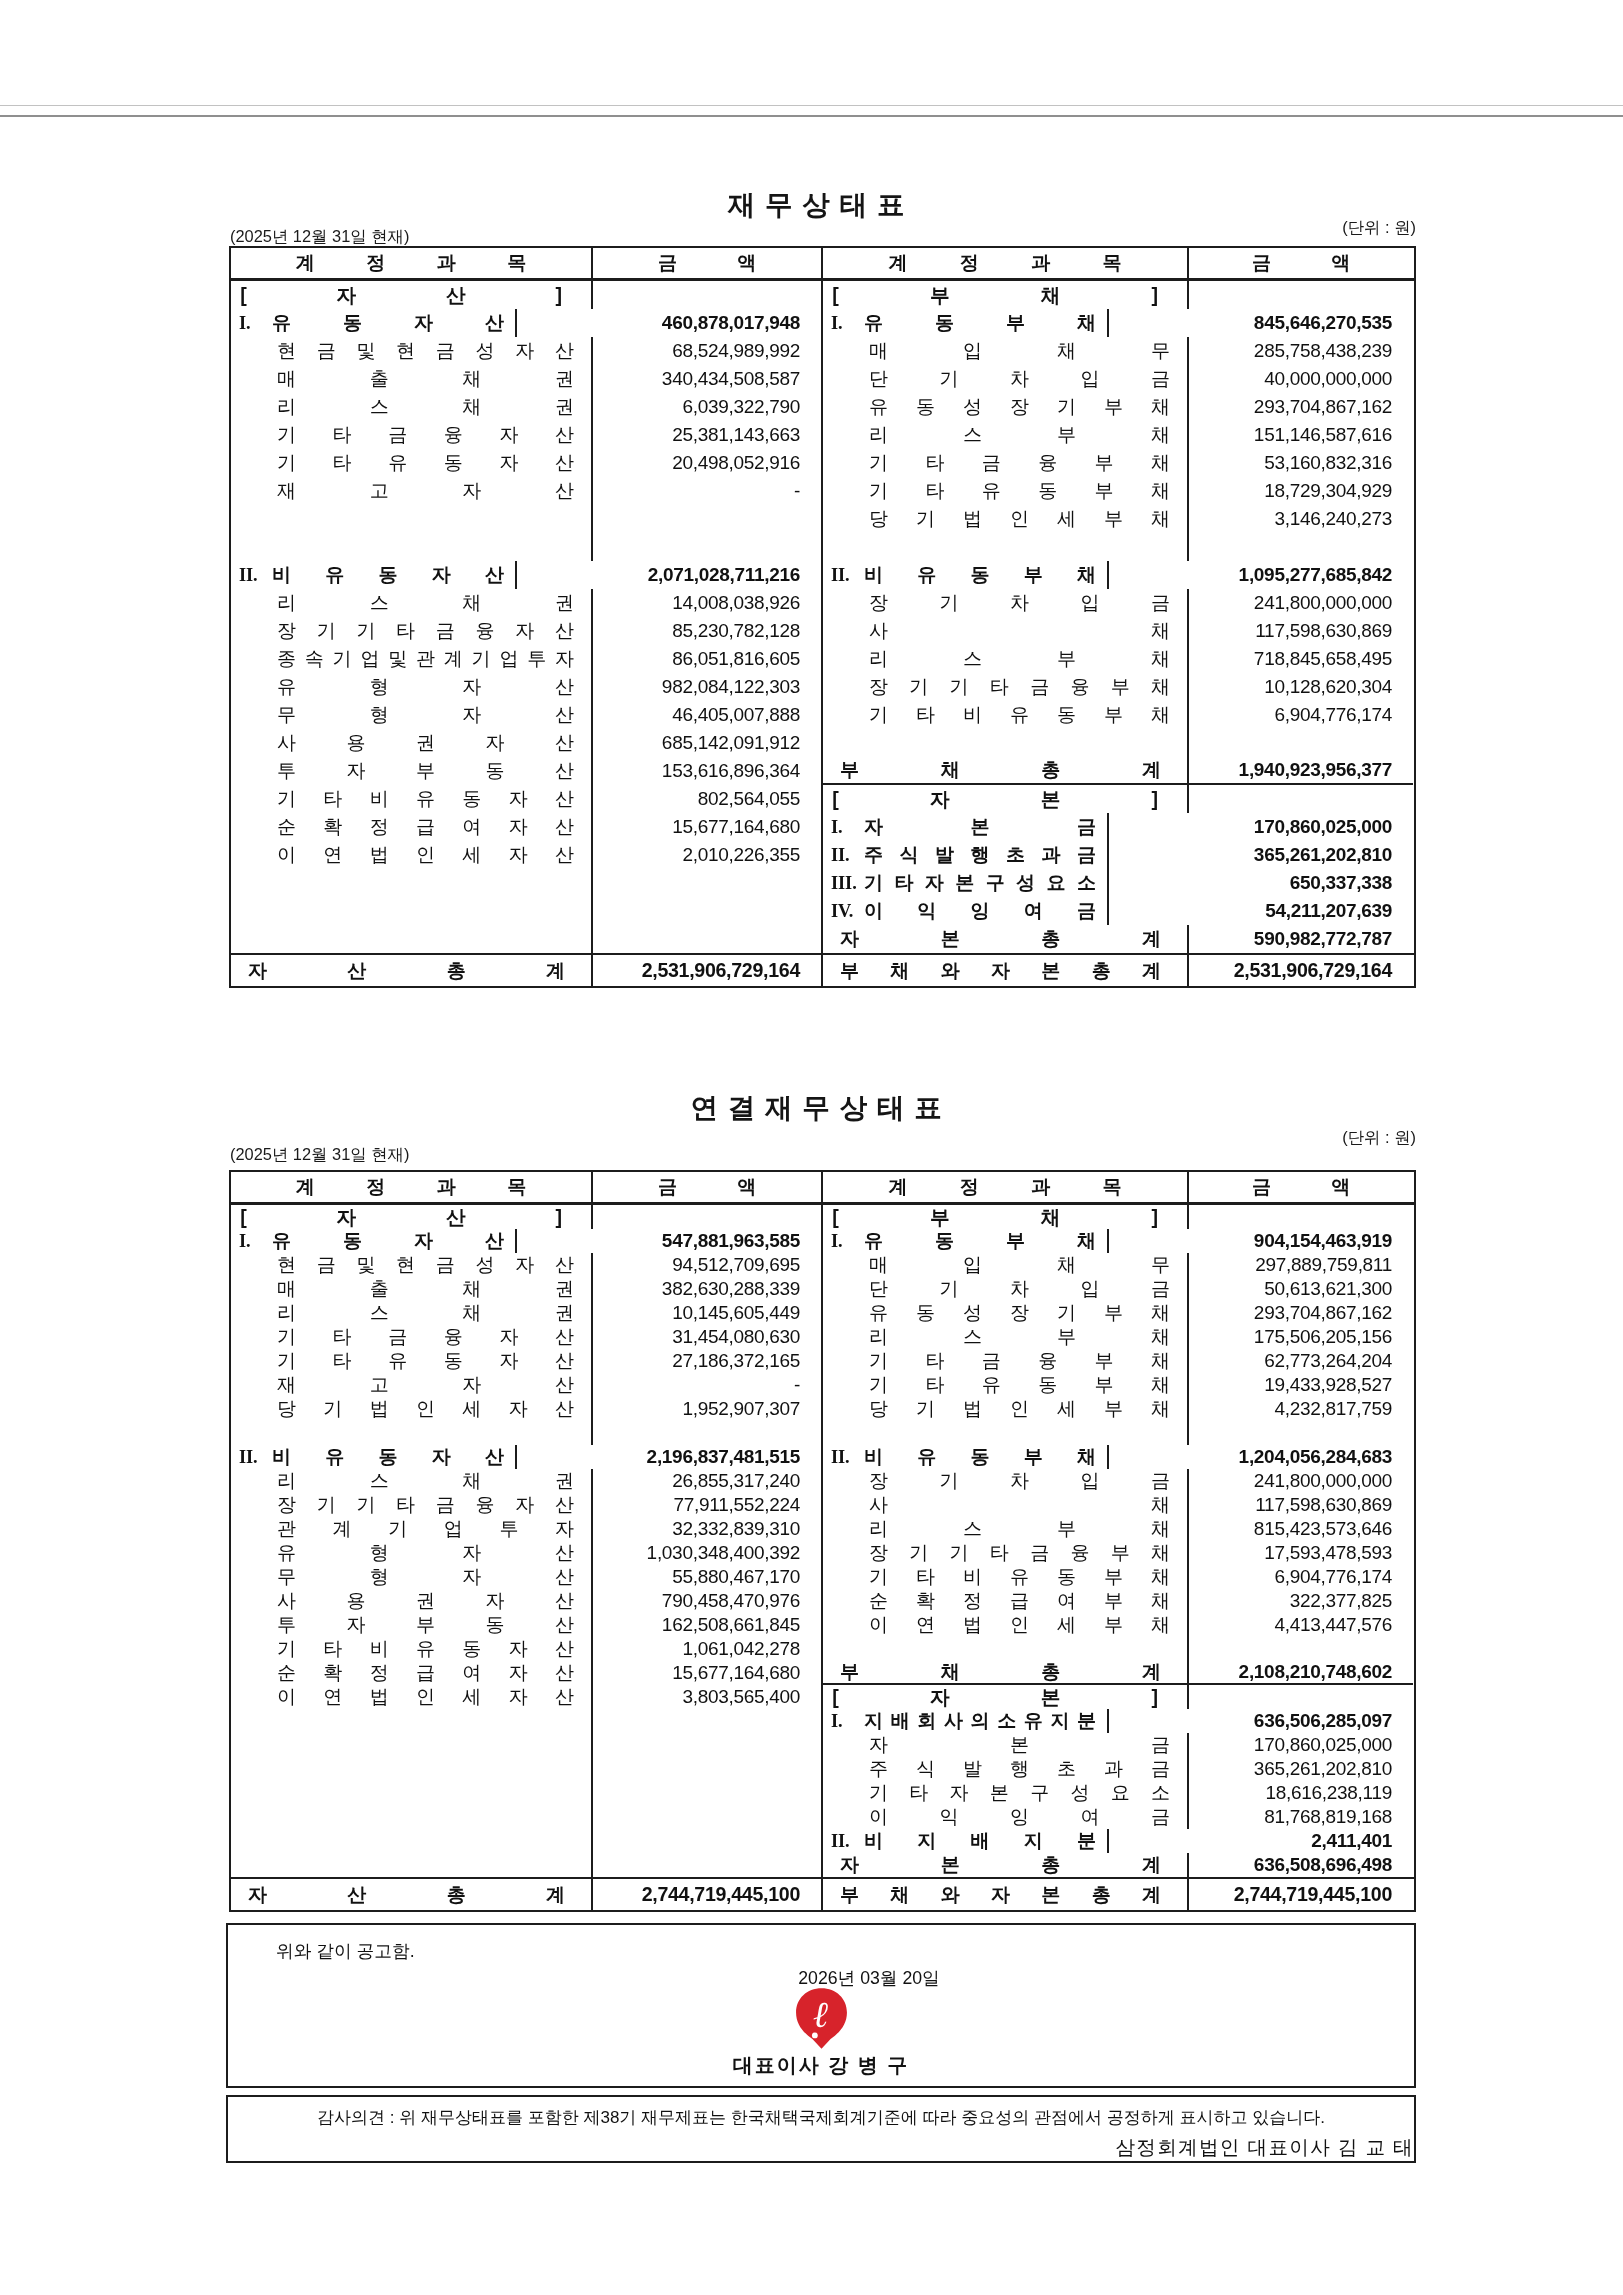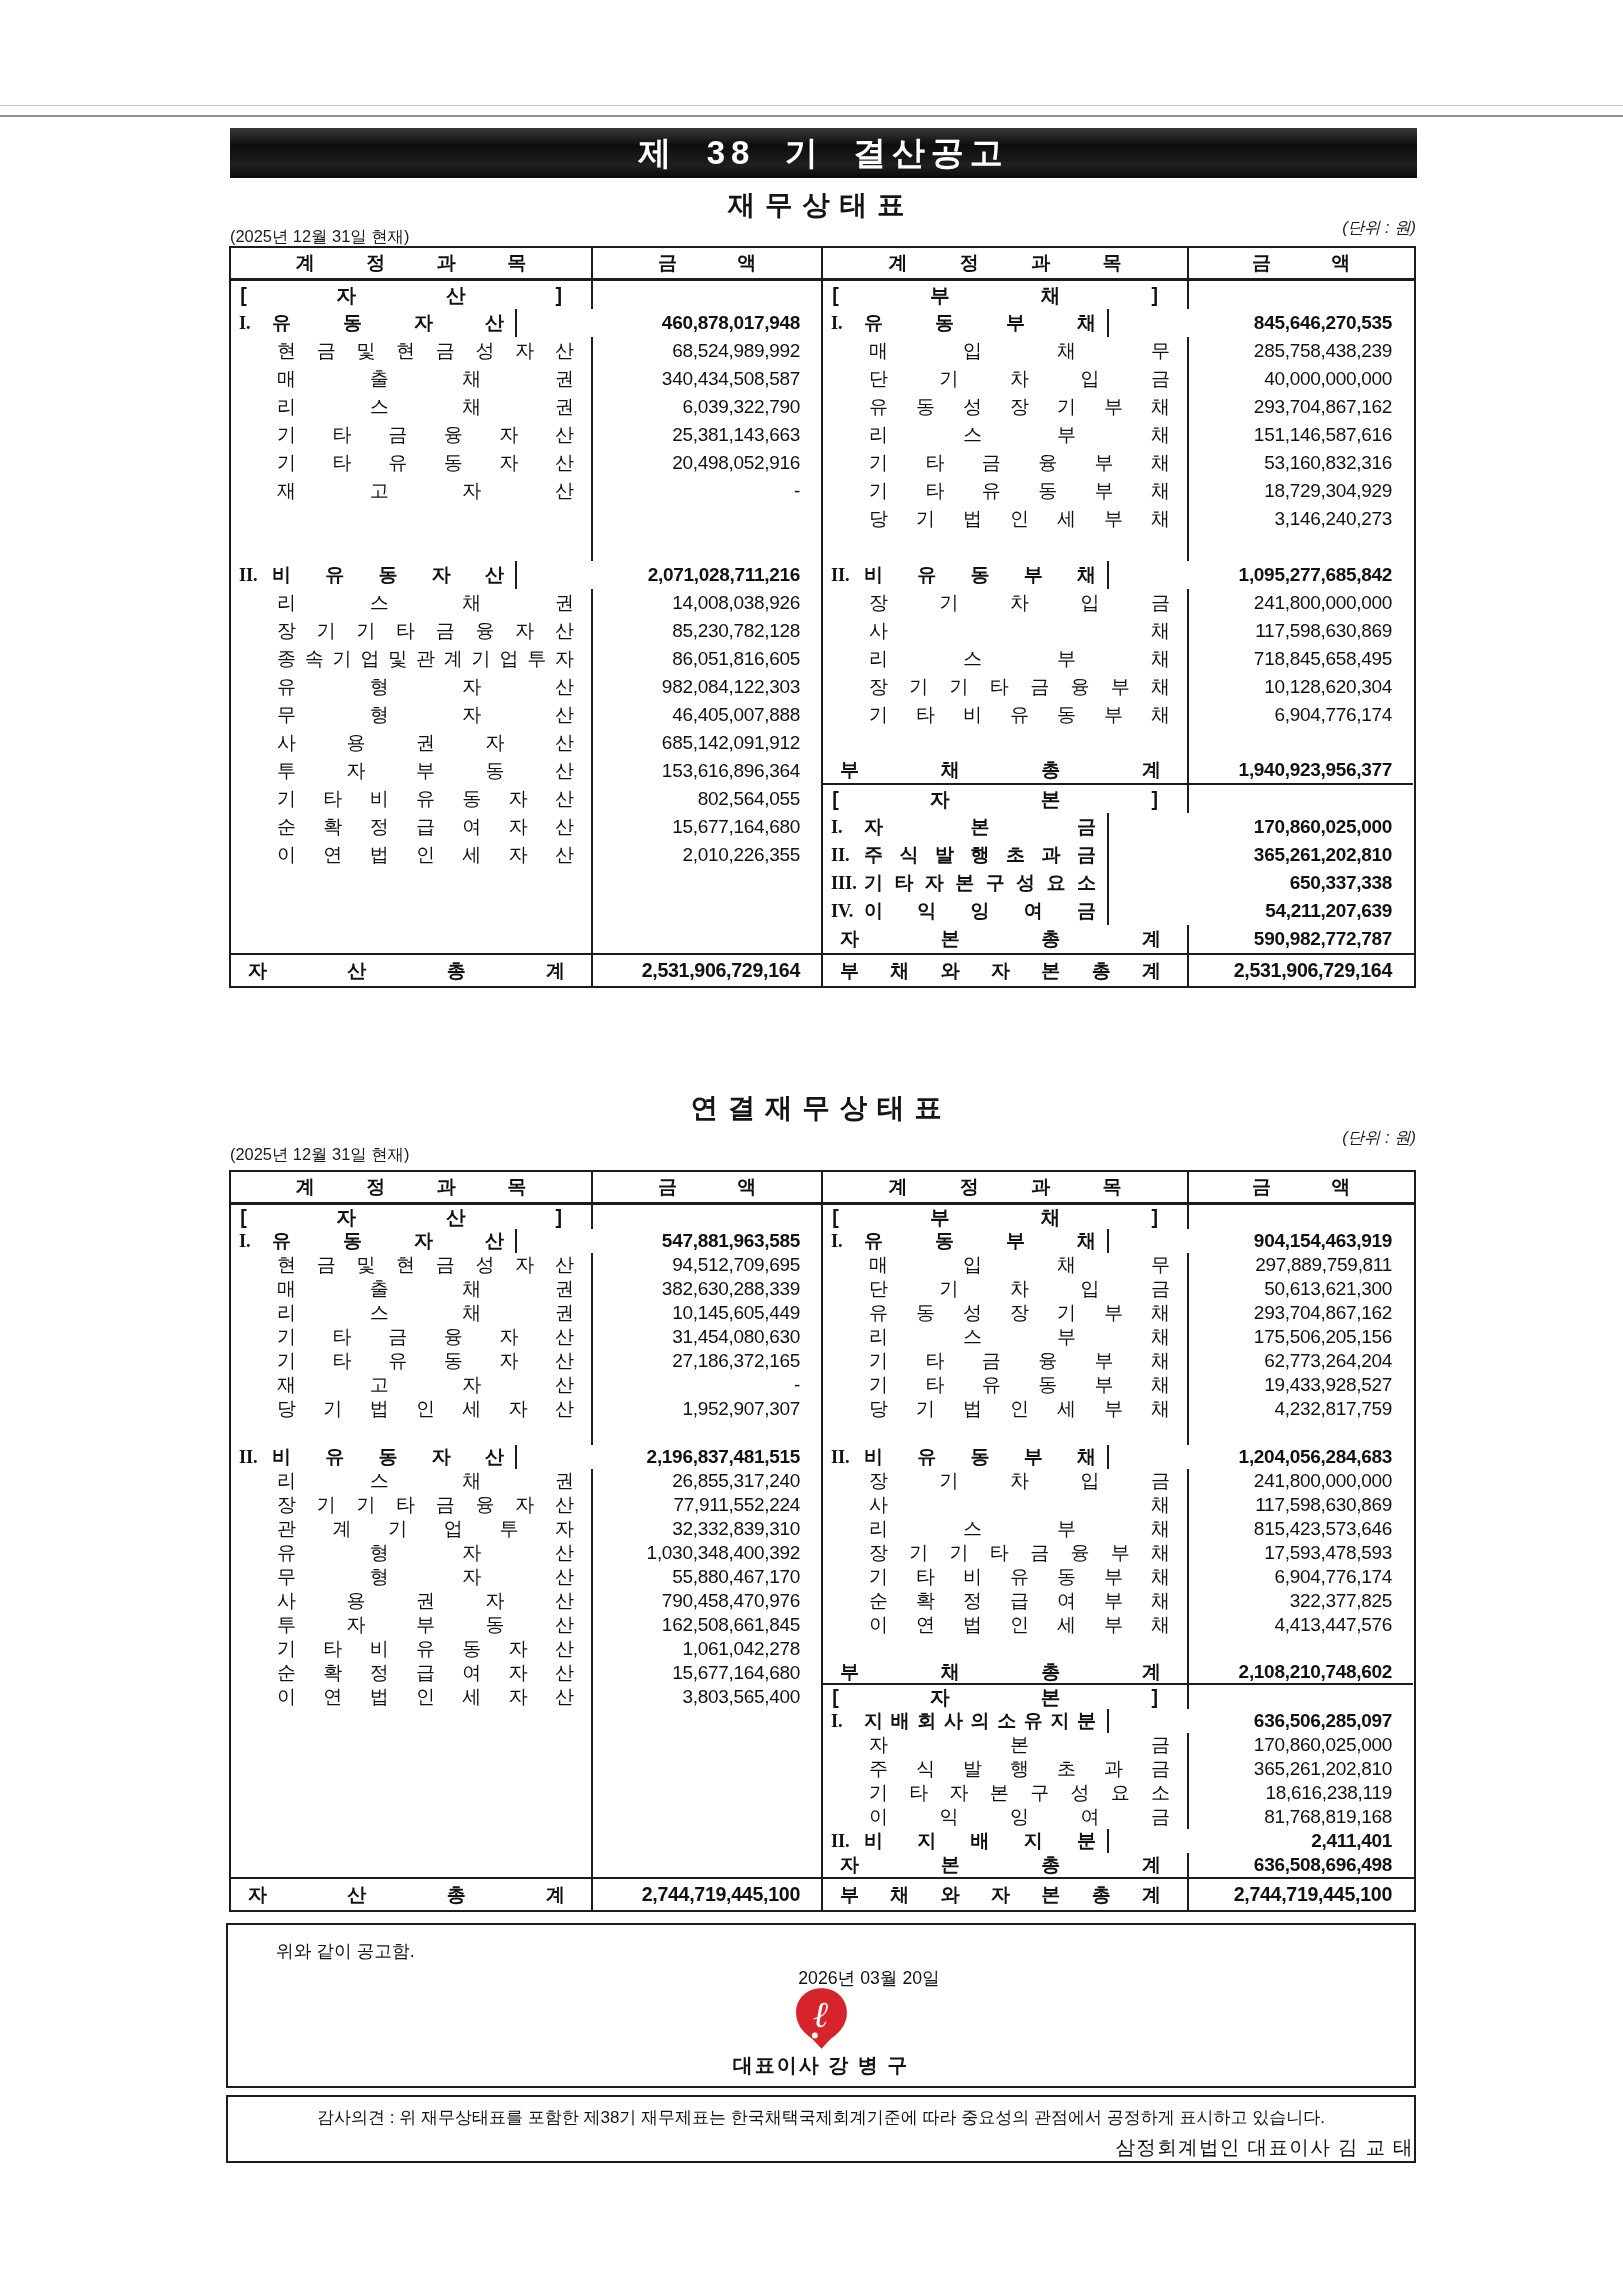--- a/index.html
+++ b/index.html
@@ -15,21 +15,21 @@
   
   .title-bar{position:absolute;left:230px;top:128px;width:1187px;height:50px;
     background:linear-gradient(180deg,#3a3a3a 0%,#0d0d0d 35%,#1f1f1f 75%,#0a0a0a 100%);
     display:flex;align-items:center;justify-content:center;}
   .title-bar span{color:#fff;font-size:33px;font-weight:bold;letter-spacing:5.9px;word-spacing:14.4px;}
 
   .stmt-title{position:absolute;left:226px;width:1190px;text-align:center;font-size:27.5px;font-weight:bold;letter-spacing:9.8px;color:#151515;}
   .s1{top:187px;} .s2{top:1090px;}
   .note{position:absolute;font-size:16.4px;color:#1a1a1a;letter-spacing:0px;}
   .date-note{left:230px;}
-  .unit-note{right:207px;text-align:right;font-style:italic;}
+  .unit-note{right:207px;text-align:right;}
   .n1d{top:226px;} .n1u{top:217px;}
   .n2d{top:1144px;} .n2u{top:1127px;}
 
   
   .fstable{position:absolute;left:229px;width:1187px;box-sizing:border-box;border:2.6px solid var(--ink);background:#fff;}
   .t1{top:246px;} .t2{top:1170px;}
   .hdr-row{display:flex;border-bottom:3.3px solid var(--ink);}
   .tb{display:flex;}
   .half{width:590px;}
   .half.right{width:592px;border-left:2.6px solid var(--ink);box-sizing:border-box;}
@@ -79,23 +79,20 @@
   .audit-line{position:absolute;left:0;top:9.2px;width:100%;text-align:center;font-size:17px;}
   .auditor{position:absolute;left:0;top:37px;width:100%;text-align:right;font-size:19.6px;font-weight:normal;letter-spacing:1.3px;}
 </style>
 </head>
 <body>
 
 <div class="page">
   <div class="scanline scanline-1"></div>
   <div class="scanline scanline-2"></div>
 
-  <div class="title-bar">
-    <span>제 38 기  결산공고</span>
-  </div>
 
   <div class="stmt-title s1">재무상태표</div>
   <div class="note date-note n1d">(2025년 12월 31일 현재)</div>
   <div class="note unit-note n1u">(단위 : 원)</div>
   <div class="fstable t1" id="table1">
       <div class="hdr-row">
         <div class="half">
           <div class="fin-row hdr">
             <div class="cell-label">
               <span class="sp sp-acc">

